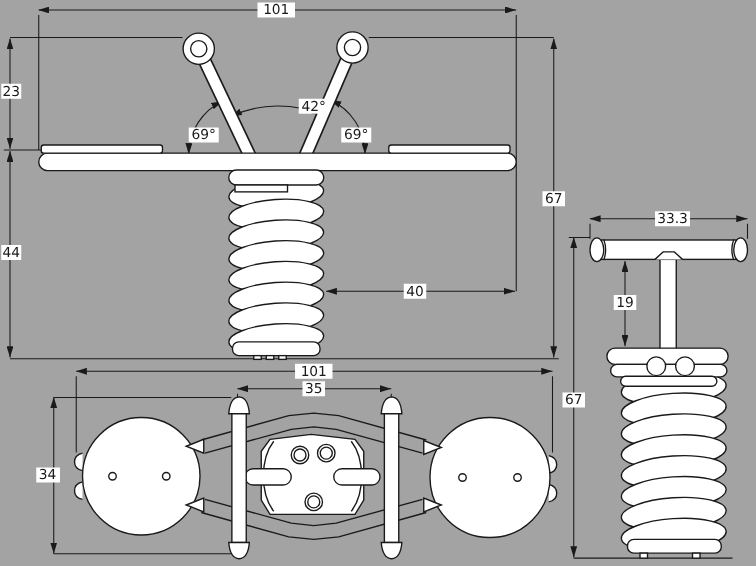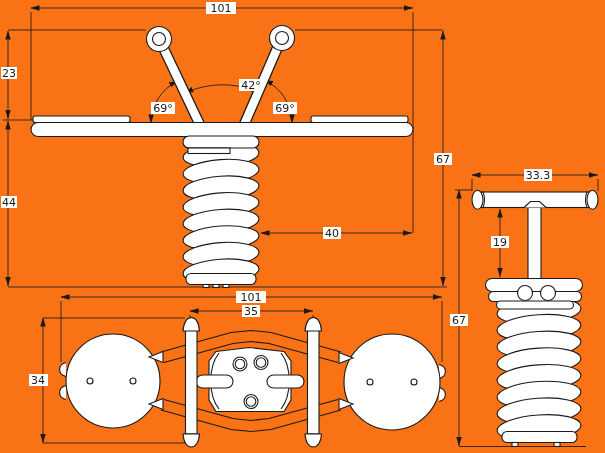--- a/index.html
+++ b/index.html
@@ -1,16 +1,16 @@
 <!DOCTYPE html>
 <html><head>
 <meta charset="utf-8">
 <style>
   html,body{margin:0;padding:0;background:#fff;}
-  #canvas{position:relative;width:605px;height:453px;background:#f97316;overflow:hidden;}
+  #canvas{position:relative;width:605px;height:453px;background:#a3a3a3;overflow:hidden;}
   svg{display:block;}
   .part{fill:#ffffff;stroke:#1a1a1a;stroke-width:1.1;}
   .pline{fill:none;stroke:#1a1a1a;stroke-width:1.1;}
   .dim{fill:none;stroke:#1a1a1a;stroke-width:0.85;}
   .lblbg{fill:#ffffff;stroke:none;}
   text.dimlabel{font-family:"DejaVu Sans",sans-serif;font-size:11px;fill:#1a1a1a;text-anchor:middle;}
 </style>
 </head>
 <body>
 

